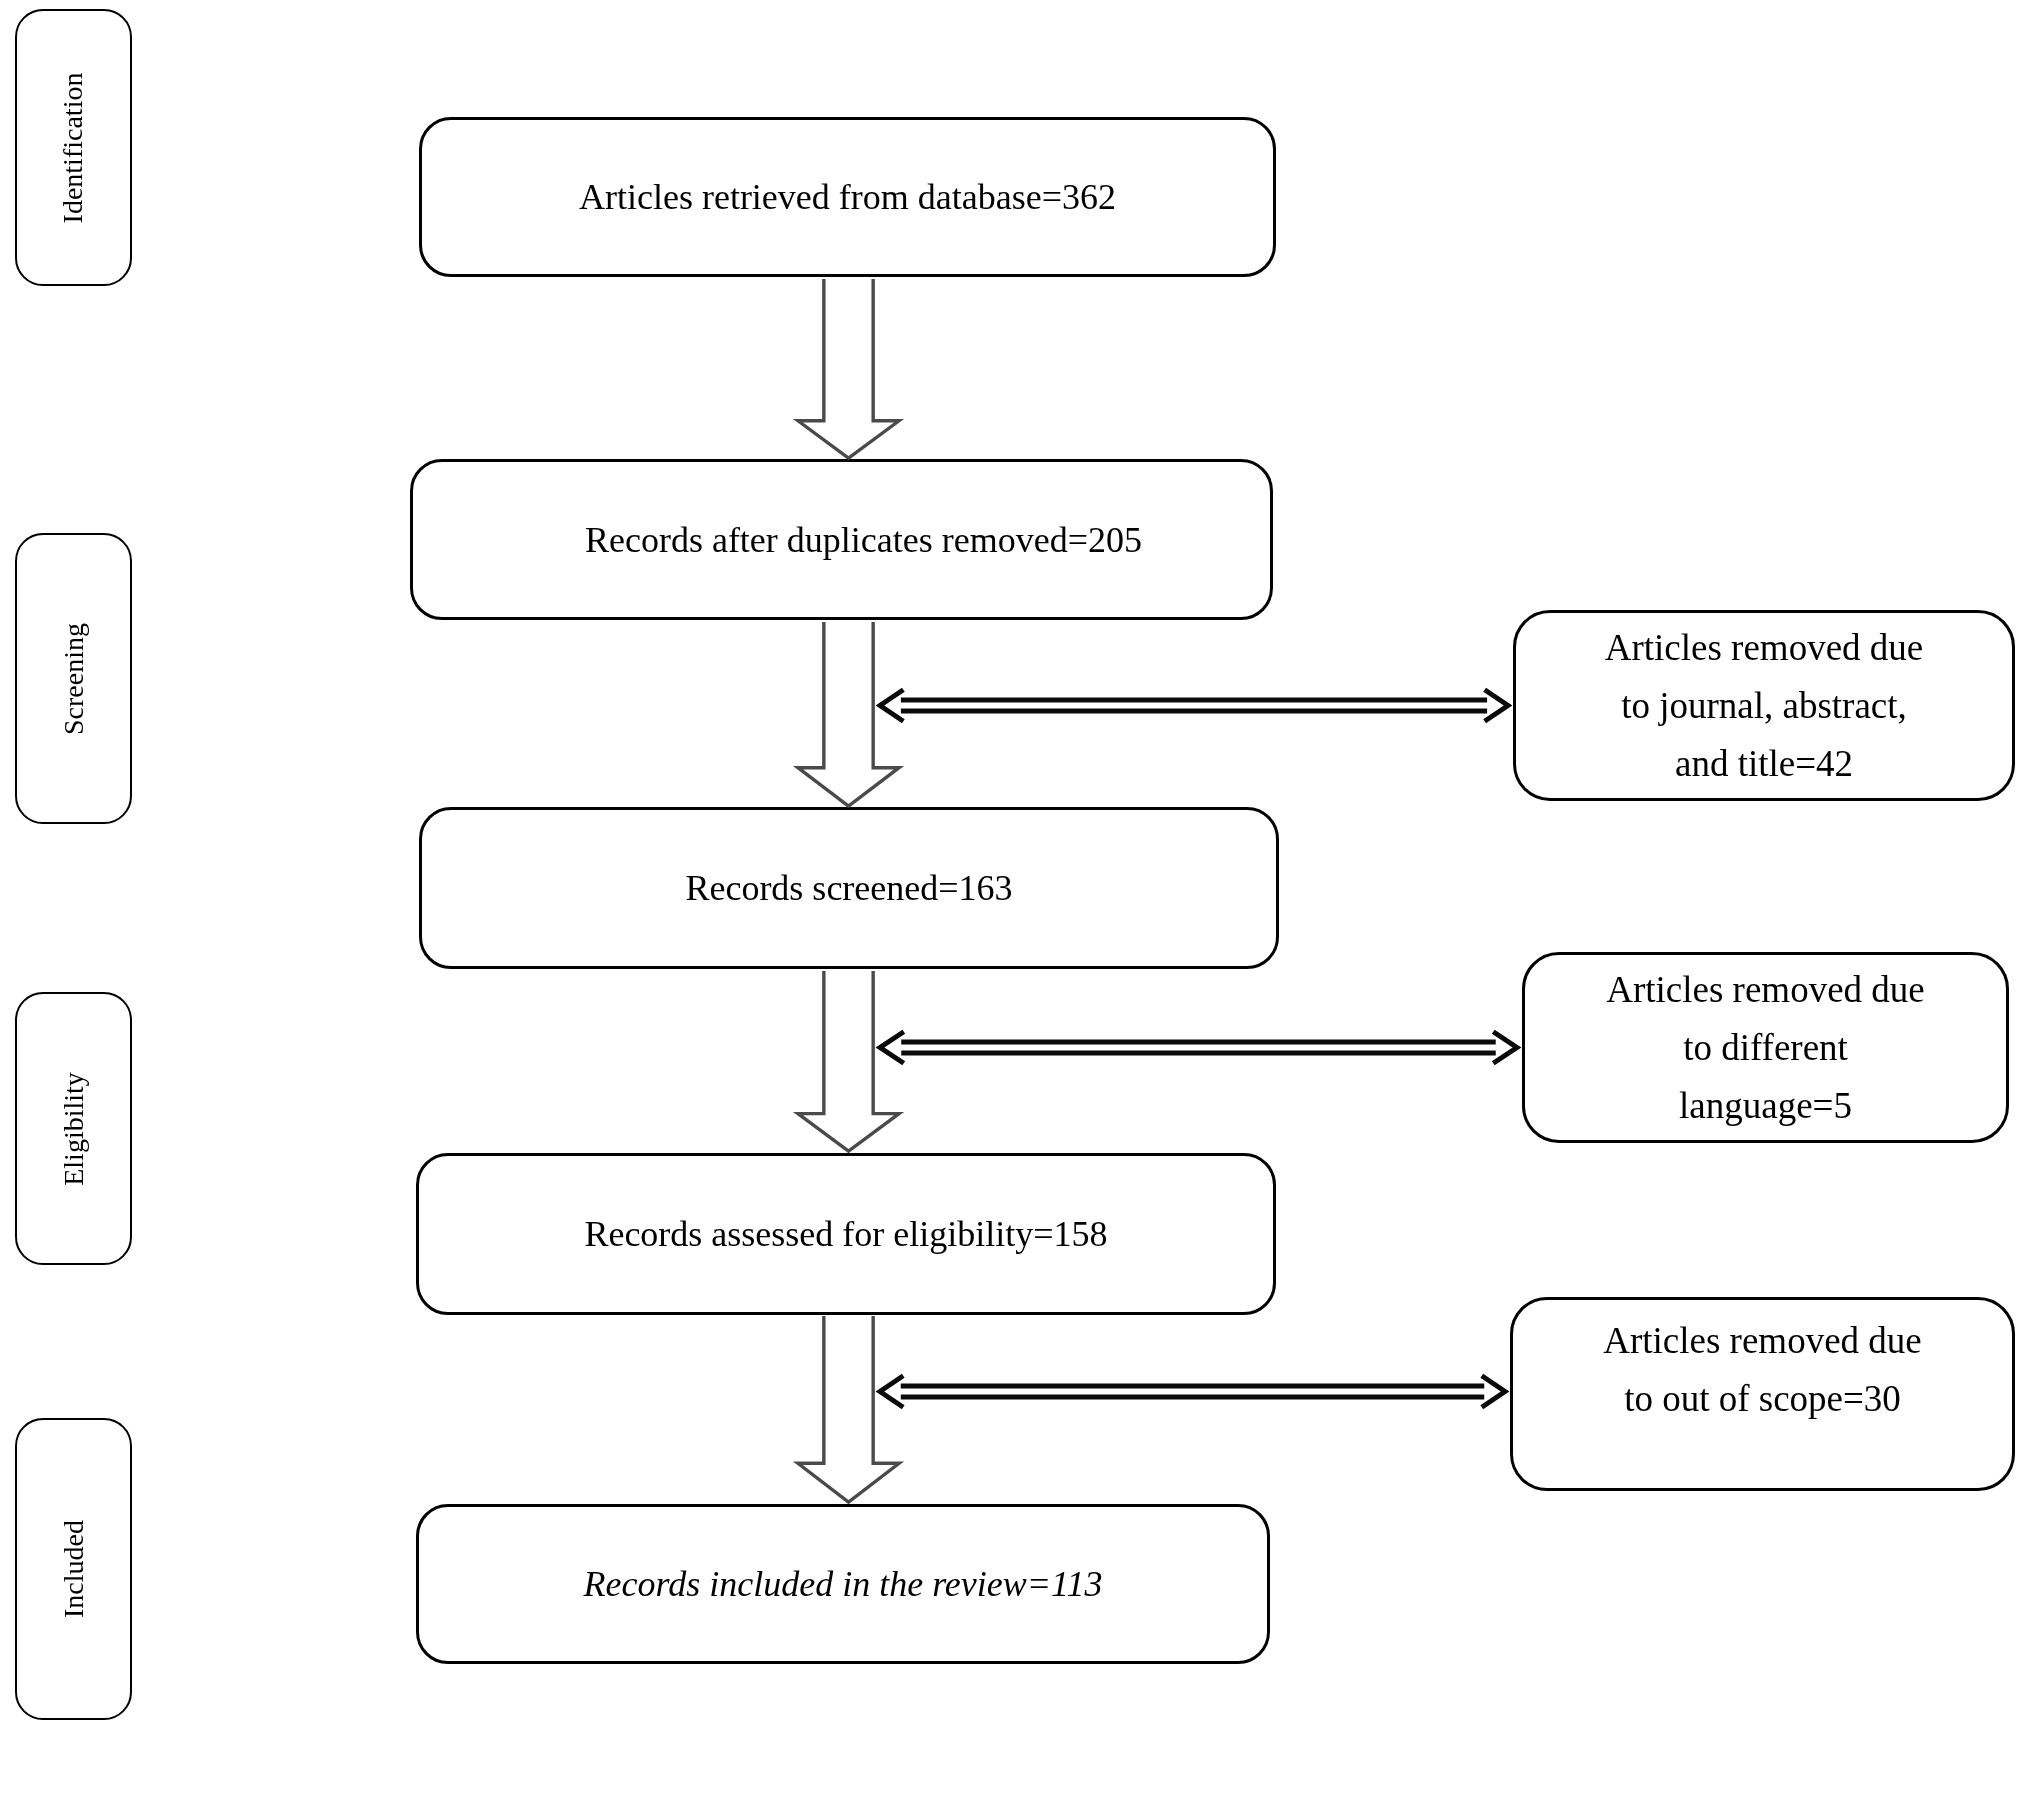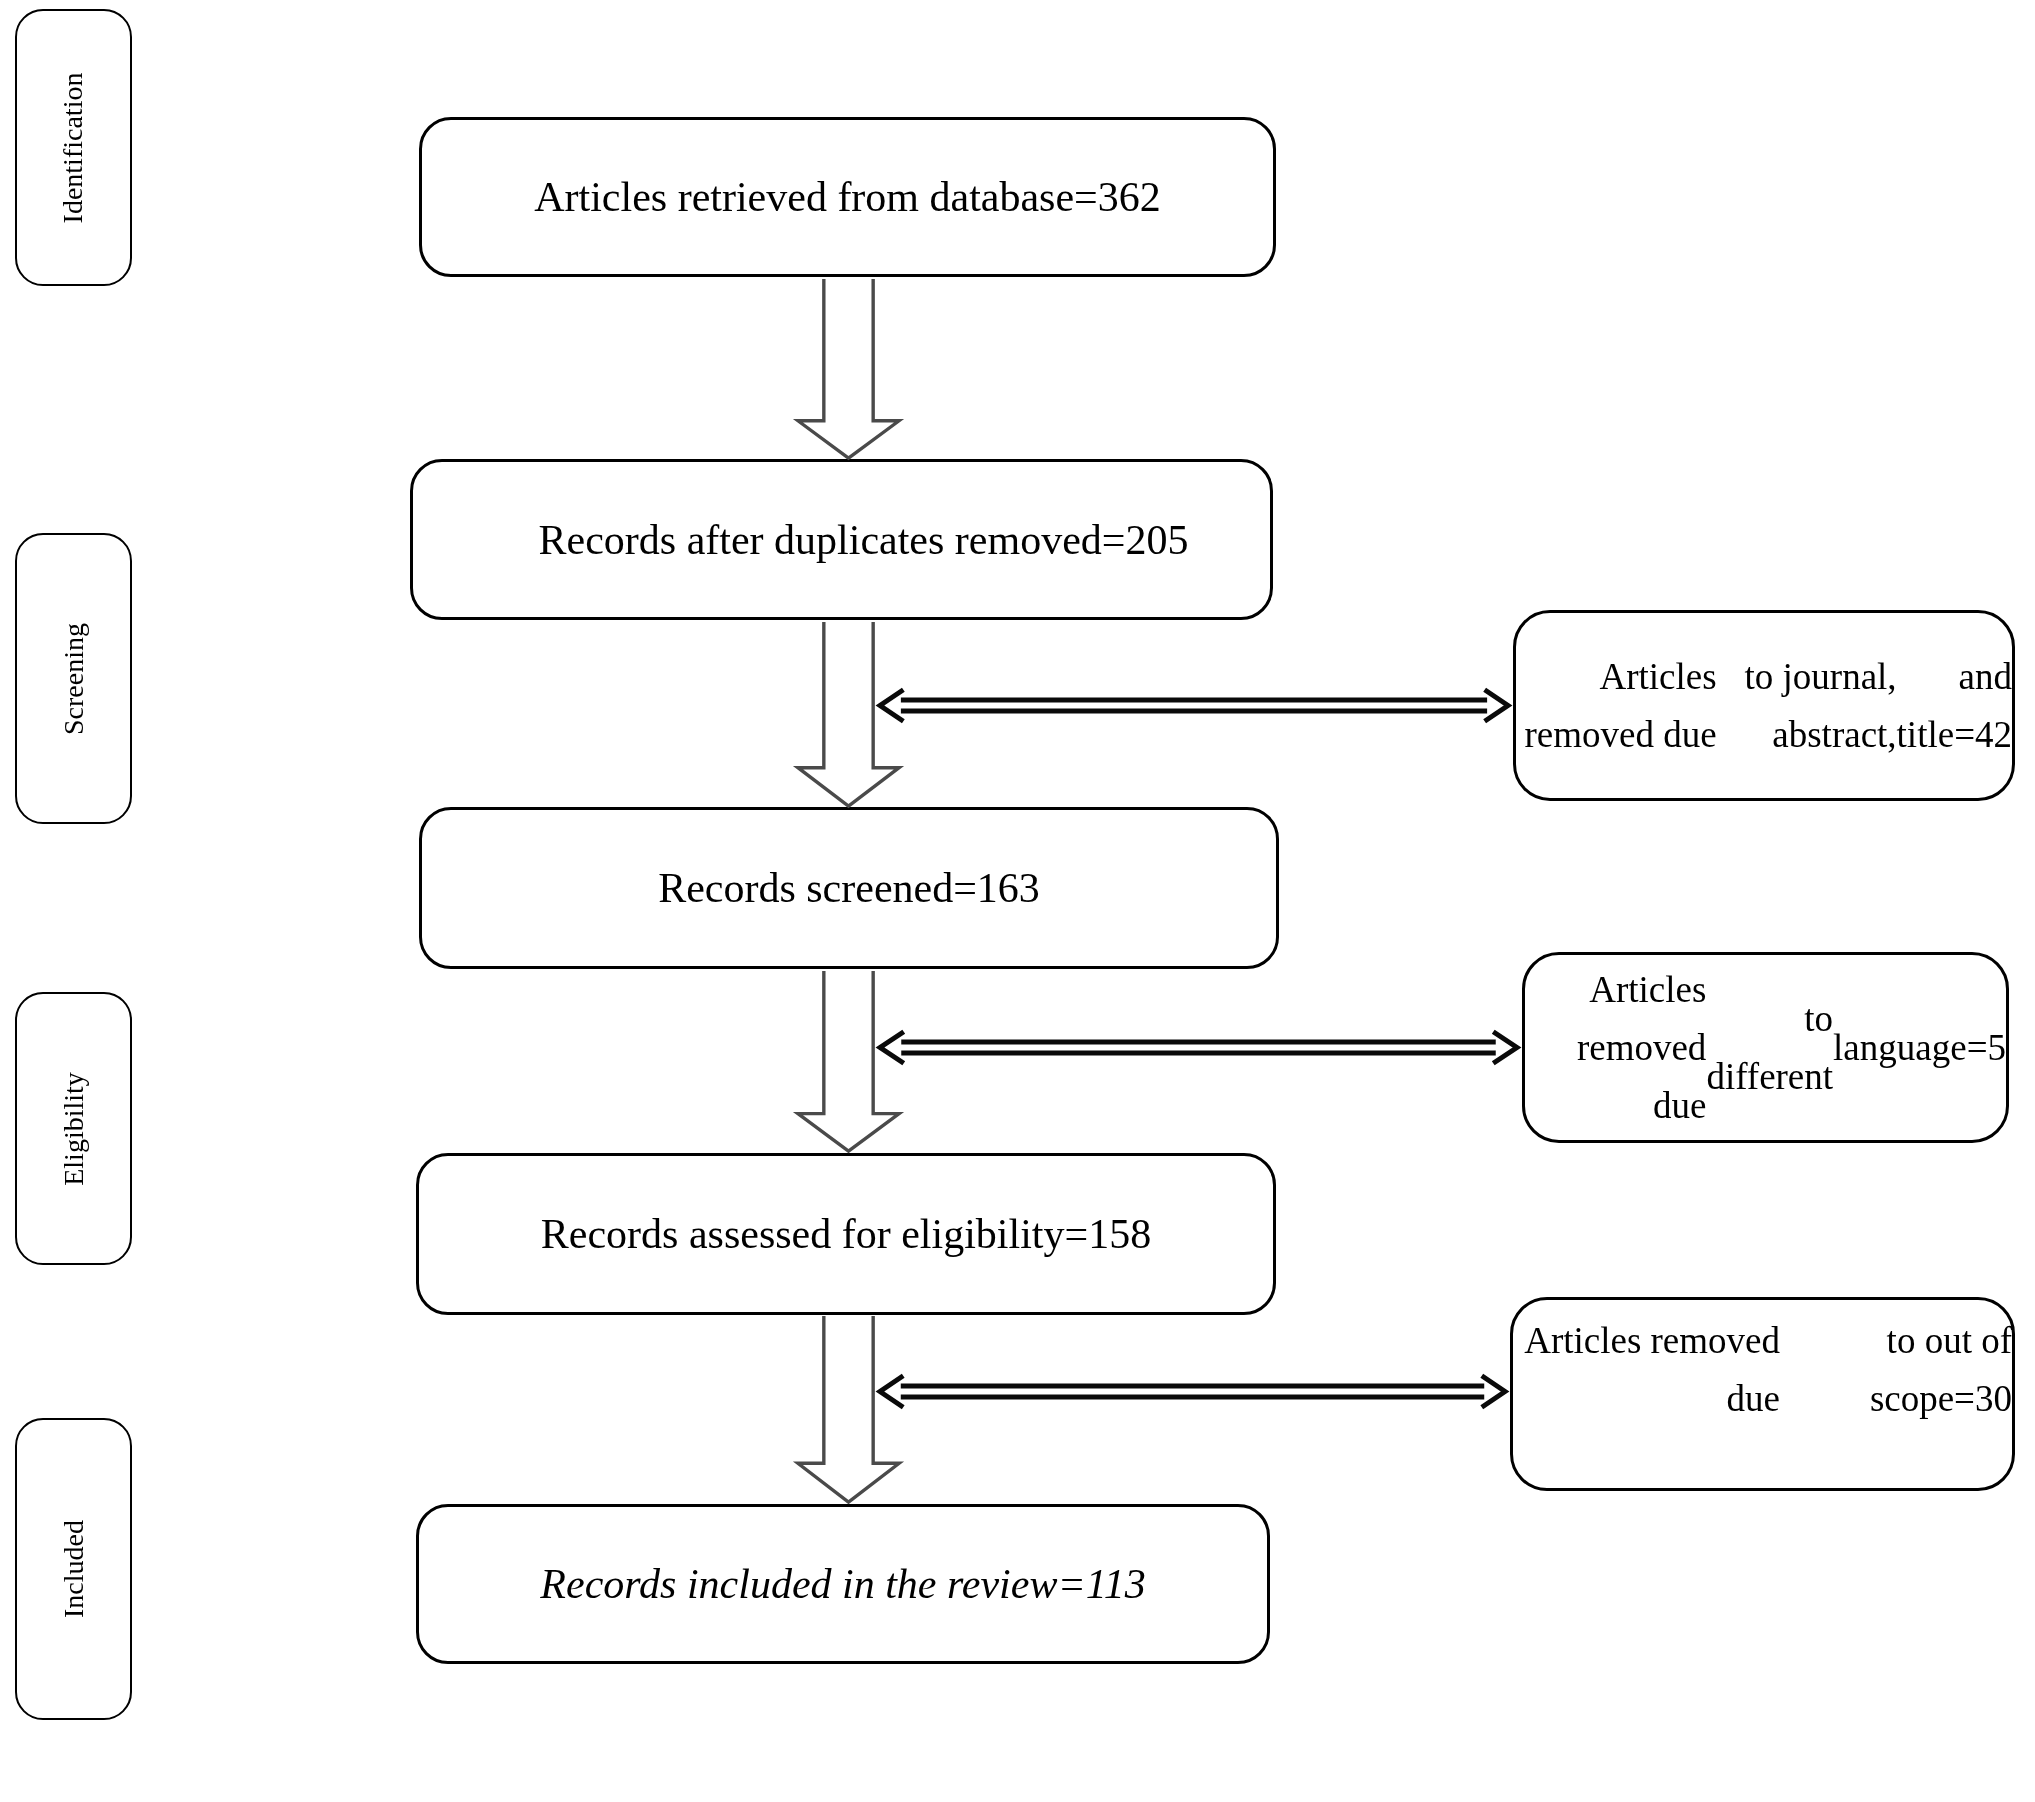--- a/index.html
+++ b/index.html
@@ -25,28 +25,27 @@
   }
   .stage {
     border-width: 2.5px;
     border-radius: 28px;
   }
   .stage span {
     transform: rotate(-90deg);
     white-space: nowrap;
     font-size: 28px;
   }
-  .flow { font-size: 42px; }
+  .flow { font-size: 36px; }
   .flow span { padding: 0 18.5px; }
   .excl {
     font-size: 37px;
-    flex-direction: row;
+    flex-direction: column;
     line-height: 58px;
     border-radius: 37px;
-    text-align: right;
   }
   .excl.bias-up { padding-bottom: 49px; }
   svg.arrow { position: absolute; overflow: visible; display: block; }
   .vpath {
     stroke: var(--v-arrow, #4a4a4a);
     stroke-width: 5.5;
     fill: none;
     stroke-linejoin: miter;
   }
   .hpath {

